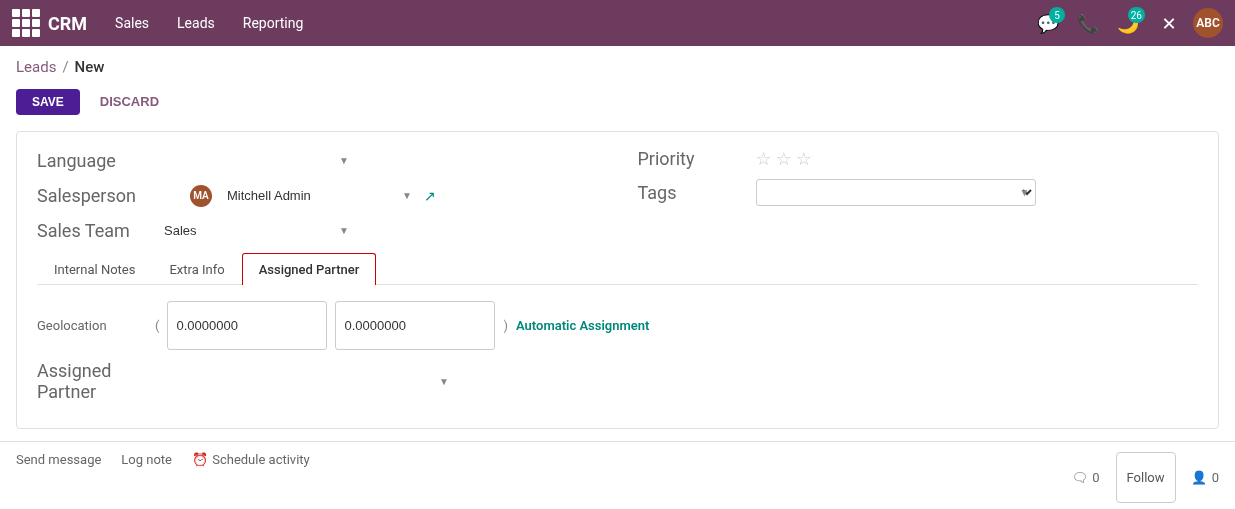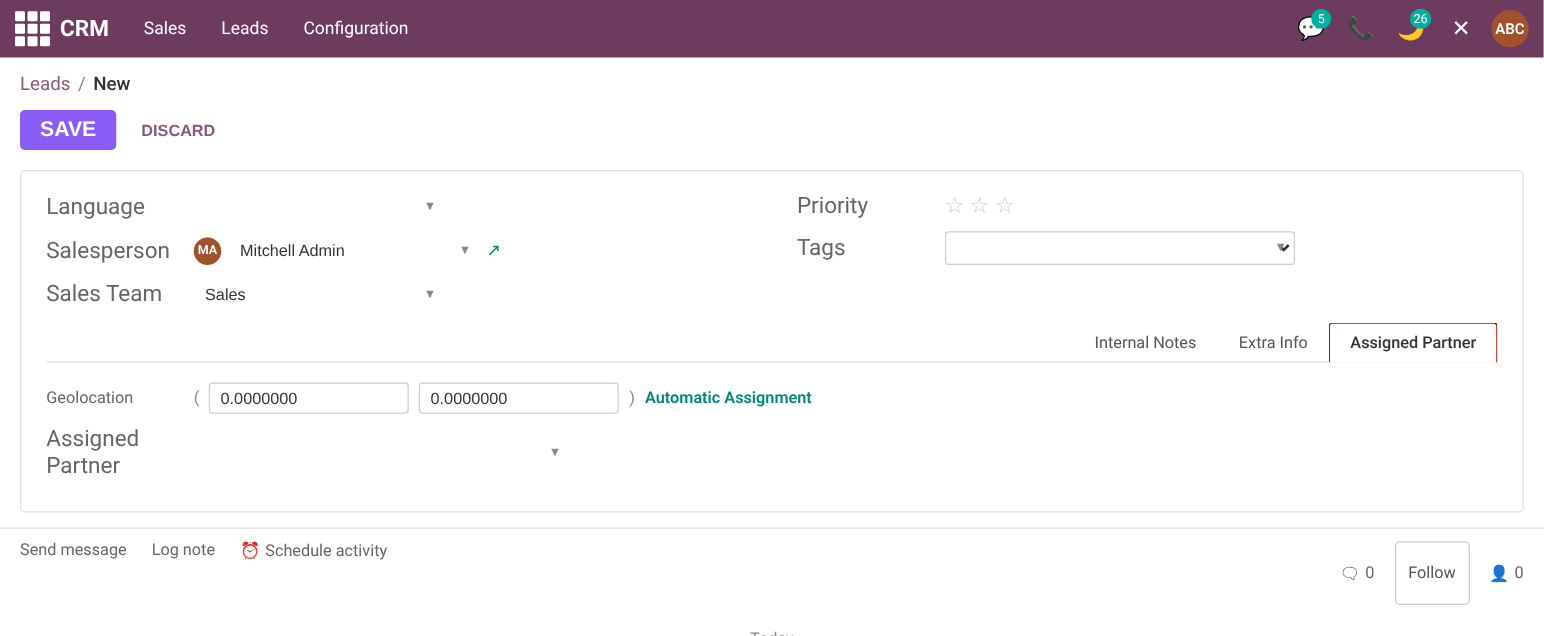--- a/index.html
+++ b/index.html
@@ -102,27 +102,27 @@
     .breadcrumb .crumb-current { color: #333; font-weight: 500; }
 
     
     .action-bar {
       display: flex;
       align-items: center;
       gap: 8px;
       margin-bottom: 16px;
     }
     .btn-save {
-      background: #8b5cf6;
+      background: #4c1d95;
       color: #fff;
       border: none;
       padding: 6px 16px;
       border-radius: 4px;
       cursor: pointer;
-      font-size: 17px;
+      font-size: 12px;
       font-weight: 600;
     }
     .btn-discard {
       background: transparent;
       color: #875a7b;
       border: none;
       padding: 6px 12px;
       border-radius: 4px;
       cursor: pointer;
       font-size: 13px;
@@ -146,20 +146,21 @@
       width: 110px;
       color: #666;
       font-size: 18px;
       flex-shrink: 0;
     }
     .form-value {
       flex: 1;
       display: flex;
       align-items: center;
       gap: 6px;
+      margin-left: 35px;
     }
     .form-select {
       border: 1px solid transparent;
       border-radius: 3px;
       padding: 4px 24px 4px 8px;
       font-size: 13px;
       min-width: 200px;
       color: #333;
       background: #fff;
       appearance: none;
@@ -222,21 +223,20 @@
     .form-col {
       flex: 1;
     }
 
     
     .tabs-bar {
       display: flex;
       border-bottom: 1px solid #e0e0e0;
       margin-bottom: 16px;
       gap: 0;
-      justify-content: flex-end;
     }
     .tab {
       padding: 8px 16px;
       cursor: pointer;
       font-size: 13px;
       color: #555;
       border: 1px solid transparent;
       border-bottom: none;
       border-radius: 3px 3px 0 0;
       margin-bottom: -1px;
@@ -258,21 +258,21 @@
     .geo-label {
       width: 110px;
       color: #666;
       font-size: 13px;
       flex-shrink: 0;
     }
     .geo-paren { color: #888; font-size: 13px; }
     .geo-input {
       border: 1px solid #ccc;
       border-radius: 3px;
-      padding: 4px 8px;
+      padding: 16px 8px;
       font-size: 13px;
       width: 160px;
       color: #333;
     }
     .auto-assign-btn {
       color: #00897b;
       font-size: 13px;
       font-weight: 600;
       cursor: pointer;
     }
@@ -350,21 +350,21 @@
         <span></span>
         <span></span>
       <span></span>
         <span></span>
         <span></span>
     </div>
     <span class="nav-logo-text">CRM</span>
   </div>
   <div class="nav-item">Sales</div>
   <div class="nav-item">Leads</div>
-  <div class="nav-item">Configuration</div>
+  <div class="nav-item">Reporting</div>
   <div class="nav-spacer"></div>
   <div class="nav-actions">
     <div class="nav-icon-btn">
       <span>💬</span>
       <span class="badge">5</span>
     </div>
     <div class="nav-icon-btn">
       <span>📞</span>
     </div>
     <div class="nav-icon-btn">

